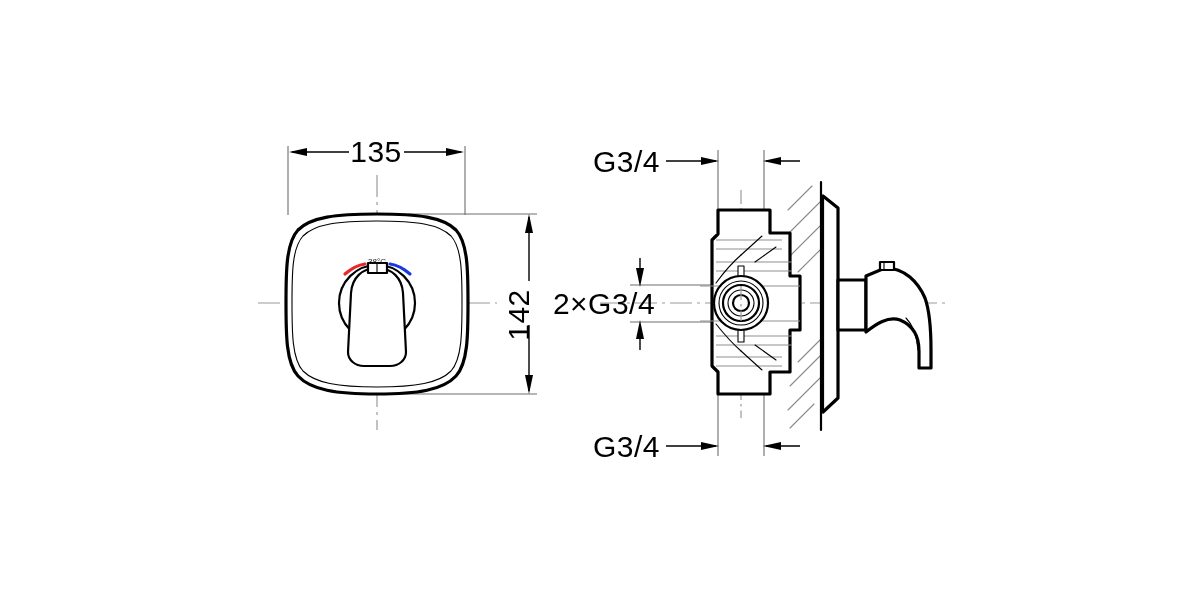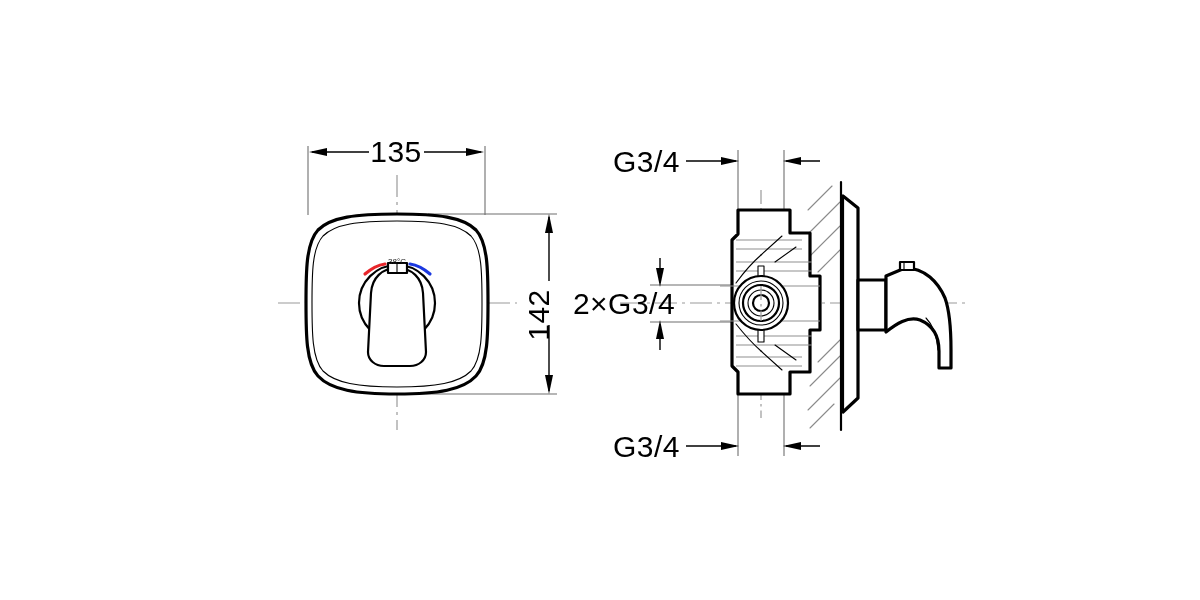--- a/index.html
+++ b/index.html
@@ -12,21 +12,20 @@
     width: 1200px;
     height: 600px;
     overflow: hidden;
     font-family: "Liberation Sans", sans-serif;
   }
   #drawing-root {
     position: relative;
     width: 976px;
     height: 600px;
     background: #ffffff;
-    padding-left: 20px;
   }
   svg#tech-drawing {
     display: block;
     width: 1200px;
     height: 600px;
   }
   .outline-heavy {
     fill: none;
     stroke: #000000;
     stroke-width: 3.2;

